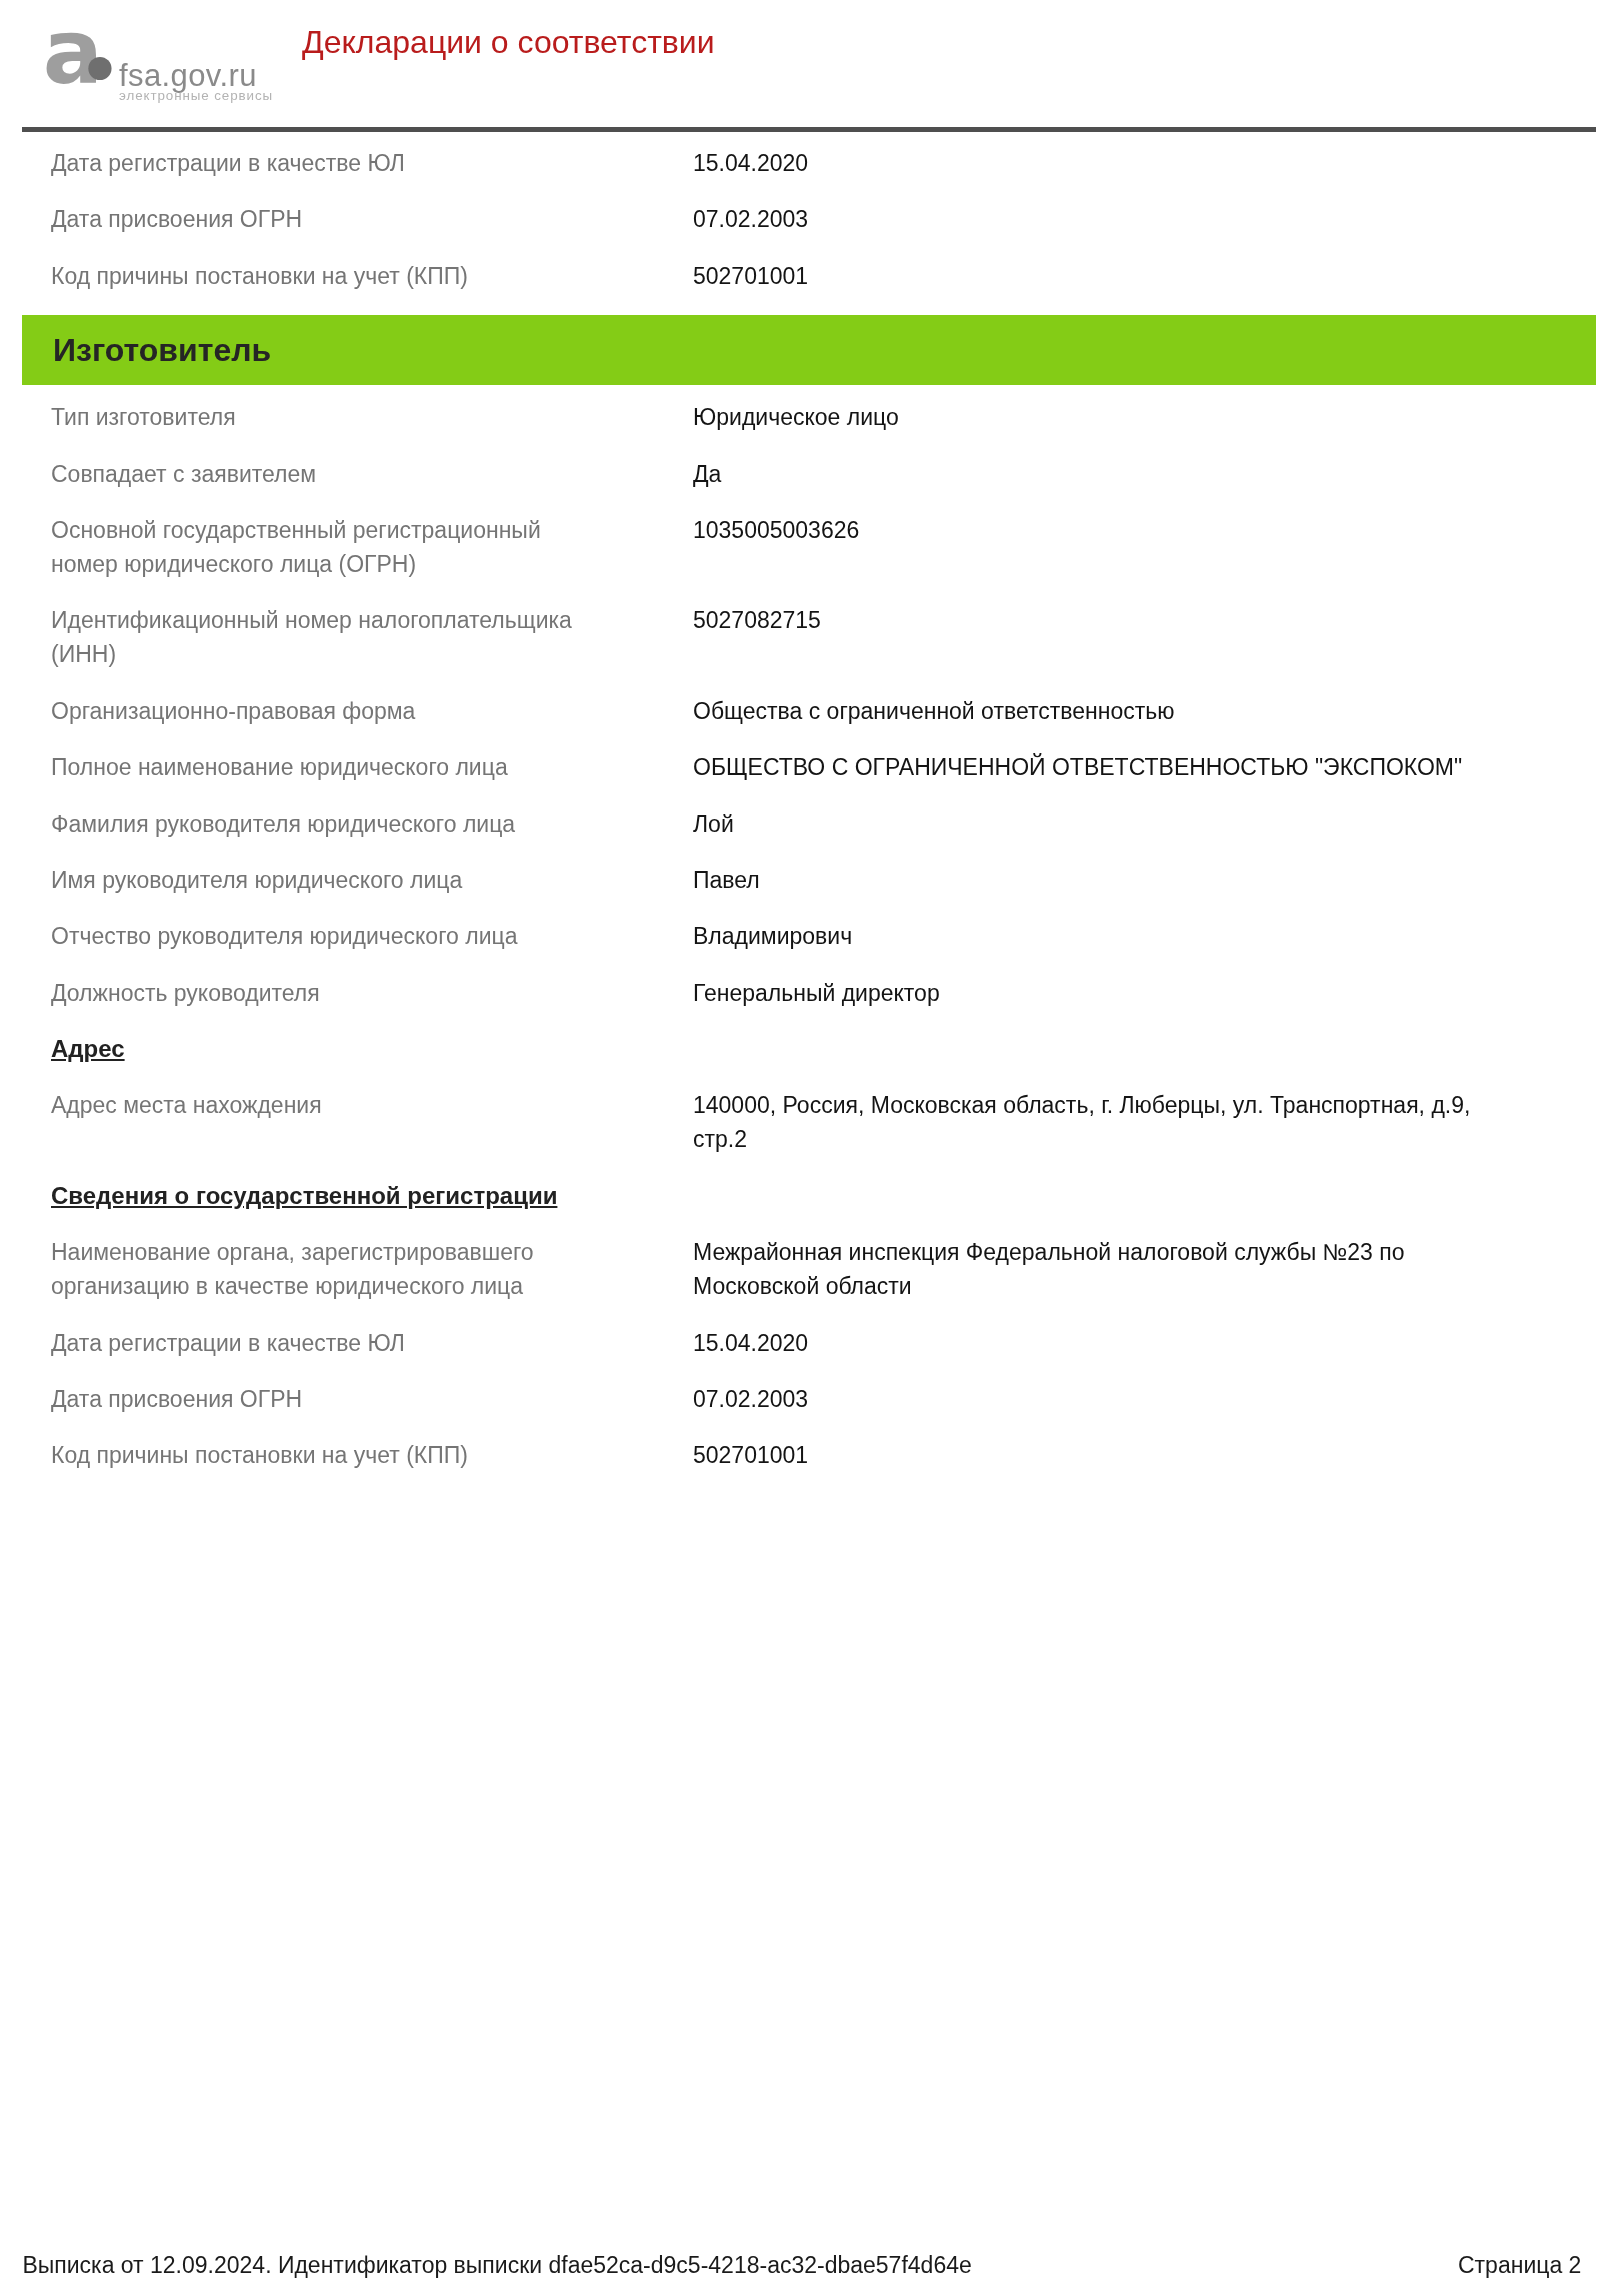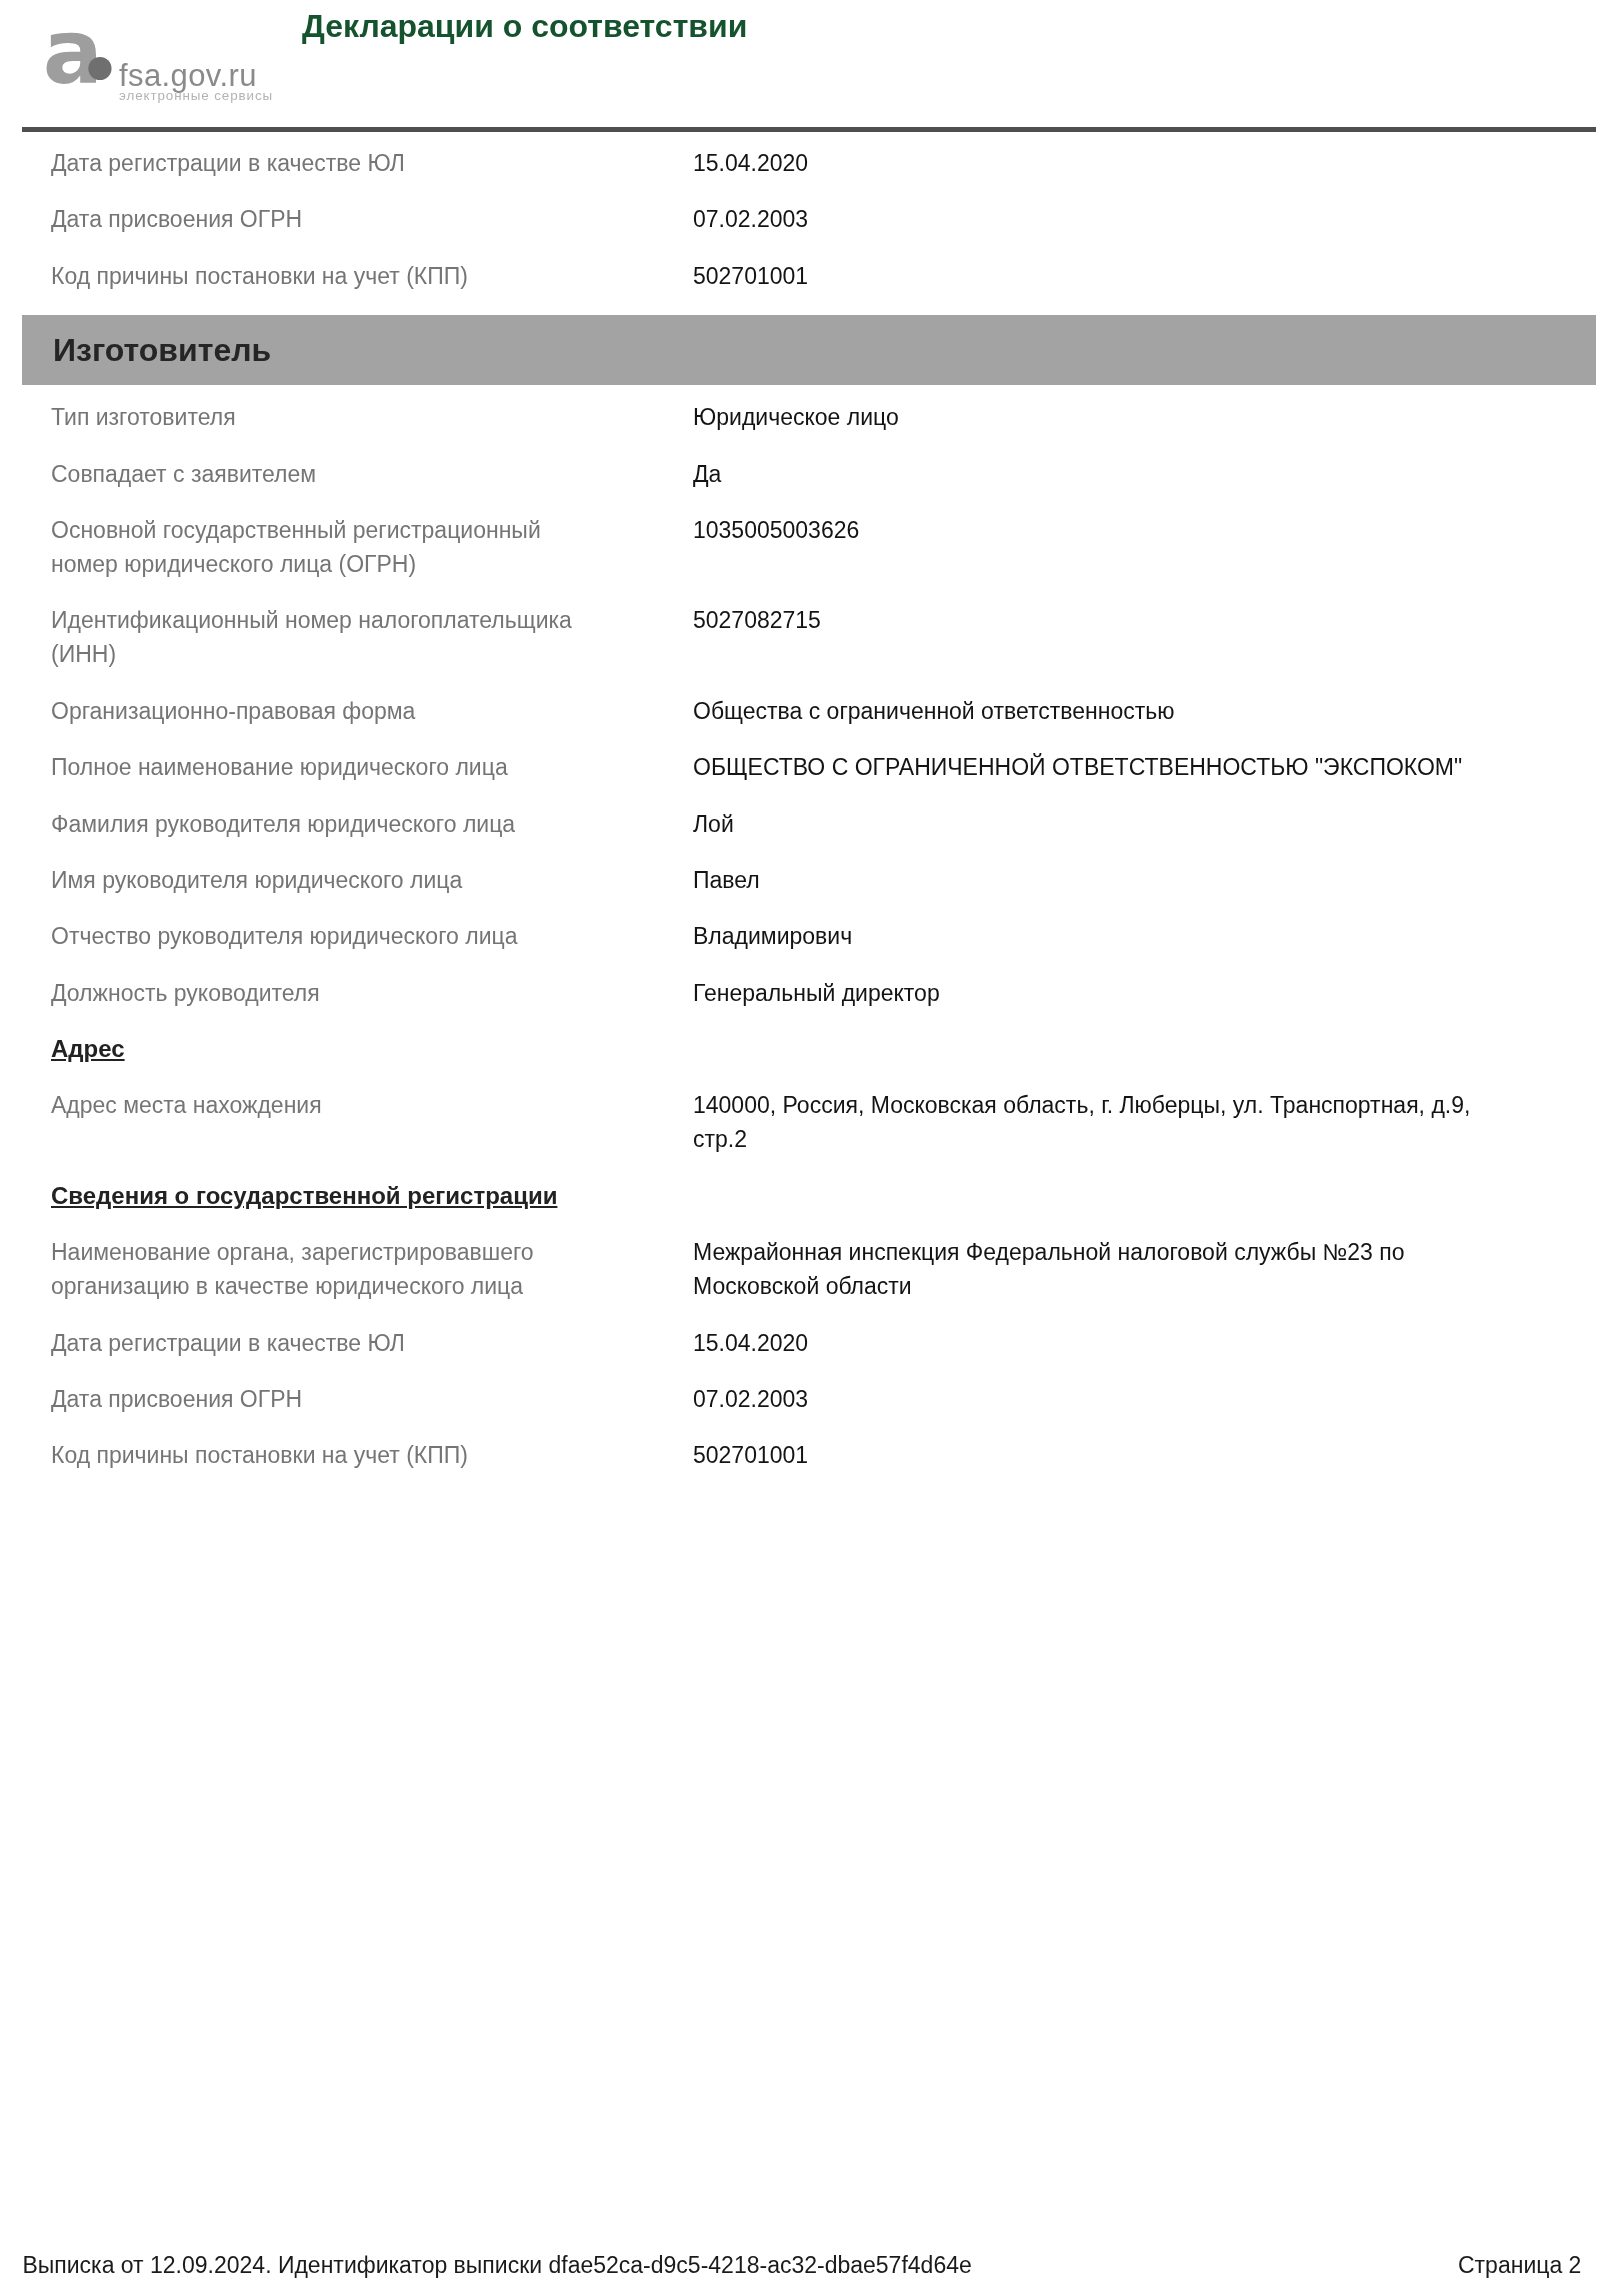--- a/index.html
+++ b/index.html
@@ -20,40 +20,40 @@
   .logo svg { position:absolute; left:0; top:0; }
   .logo-site {
     position:absolute; left:78px; top:47px;
     font-size:31px; color:#8a8a8a; letter-spacing:0.4px;
   }
   .logo-tagline {
     position:absolute; left:78px; top:77px;
     font-size:13.4px; color:#b3b3b3; letter-spacing:0.9px;
   }
   .doc-title {
-    position:absolute; left:302px; top:8px;
-    font-size:32px; font-weight:bold; color:#14532d;
+    position:absolute; left:302px; top:24px;
+    font-size:32px; font-weight:normal; color:#b91c1c;
   }
   .top-rule {
     position:absolute; left:22.4px; top:127px;
     width:1574px; height:5.4px; background:#4f4f4f;
   }
 
   
   .content {
     position:absolute; left:51px; top:146px; width:1534px;
     font-size:23px; line-height:34px;
   }
   .row { display:flex; margin-bottom:22.4px; }
   .row .label { width:524px; margin-right:118px; color:#757575; }
   .row .value { width:788px; color:#141414; }
   .section-bar {
     margin-left:-29px; margin-top:22.4px; margin-bottom:15px;
     width:1574px; height:70px;
-    background:#a3a3a3;
+    background:#84cc16;
     display:flex; align-items:center;
     padding-left:31px;
     font-size:32px; font-weight:bold; color:#252525;
     line-height:70px;
   }
   .subsection {
     font-size:24px; font-weight:bold; color:#222222;
     line-height:34px; margin-bottom:22.4px;text-decoration:underline;
   }
 

